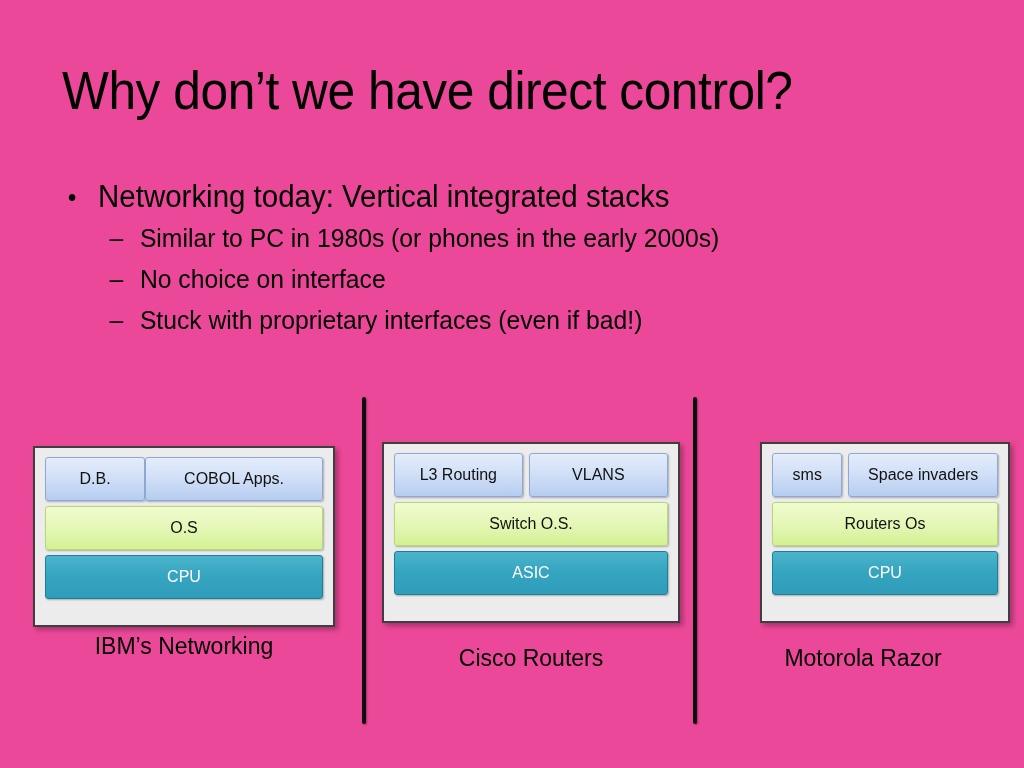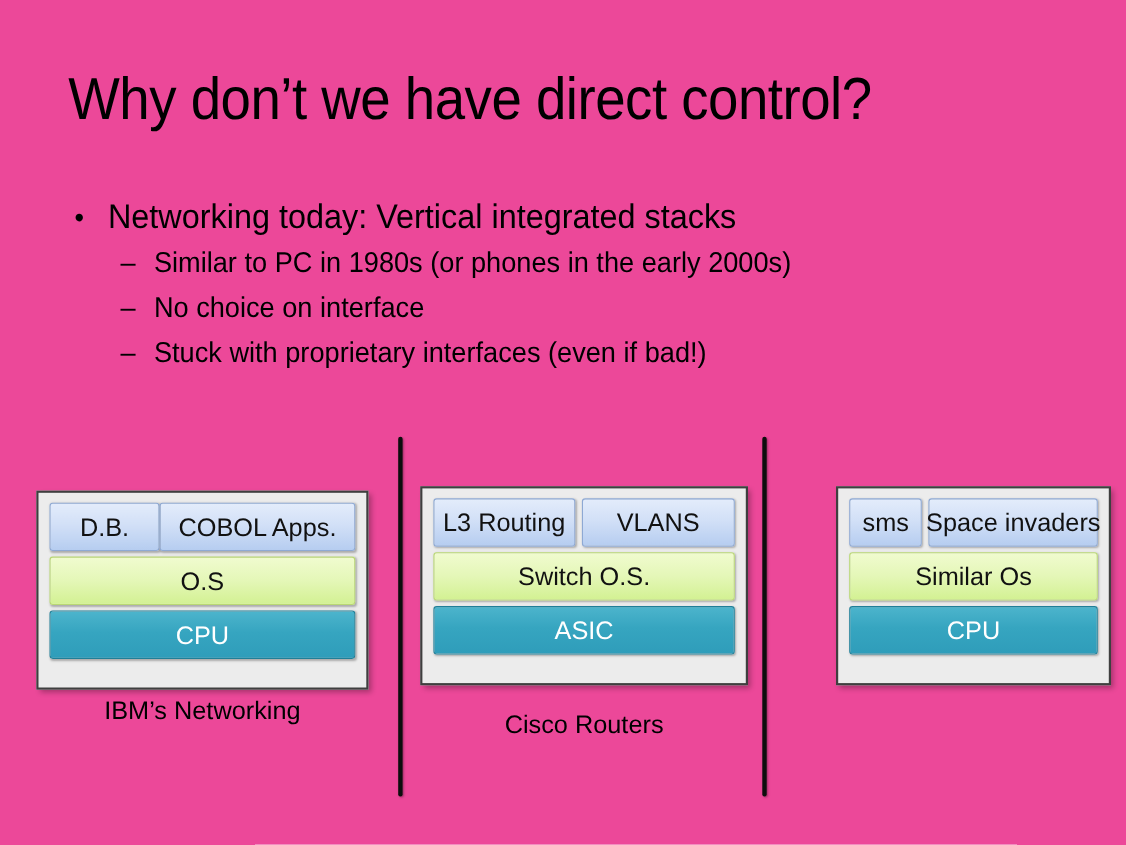--- a/index.html
+++ b/index.html
@@ -110,21 +110,21 @@
   .row:last-child { margin-bottom: 16px; }
 
   .row-gap { gap: 6px; }
 
   .cell {
     position: relative;
     height: 44px;
     display: flex;
     align-items: center;
     justify-content: center;
-    font-size: 23px;
+    font-size: 16px;
     line-height: 1;
     white-space: nowrap;
     border-radius: 3px;
     box-shadow: 1px 1px 2px rgba(0,0,0,0.28);
   }
 
   .cell.blue {
     background: linear-gradient(to bottom, #e3ecfb 0%, #d2e0f7 45%, #b6cdf0 100%);
     border: 1px solid #8ea9d4;
     color: #111111;
@@ -226,21 +226,22 @@
   </div>
   <div class="caption" id="caption-2">Cisco Routers</div>
 
   <div class="stack" id="stack-3">
     <div class="stack-frame">
       <div class="row row-gap">
         <div class="cell blue" style="width:32%">sms</div>
         <div class="cell blue" style="width:68%">Space invaders</div>
       </div>
       <div class="row">
-        <div class="cell green" style="width:100%">Similar Os</div>
+        <div class="cell green" style="width:100%">Routers Os</div>
       </div>
       <div class="row">
         <div class="cell teal" style="width:100%">CPU</div>
       </div>
     </div>
   </div>
+  <div class="caption" id="caption-3">Motorola Razor</div>
 
 </div>
 
 </body></html>

